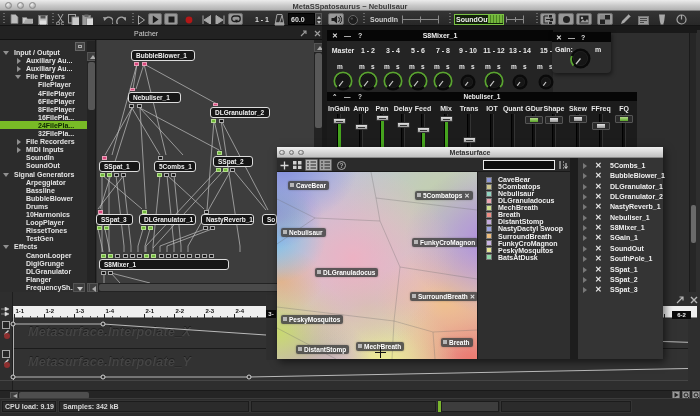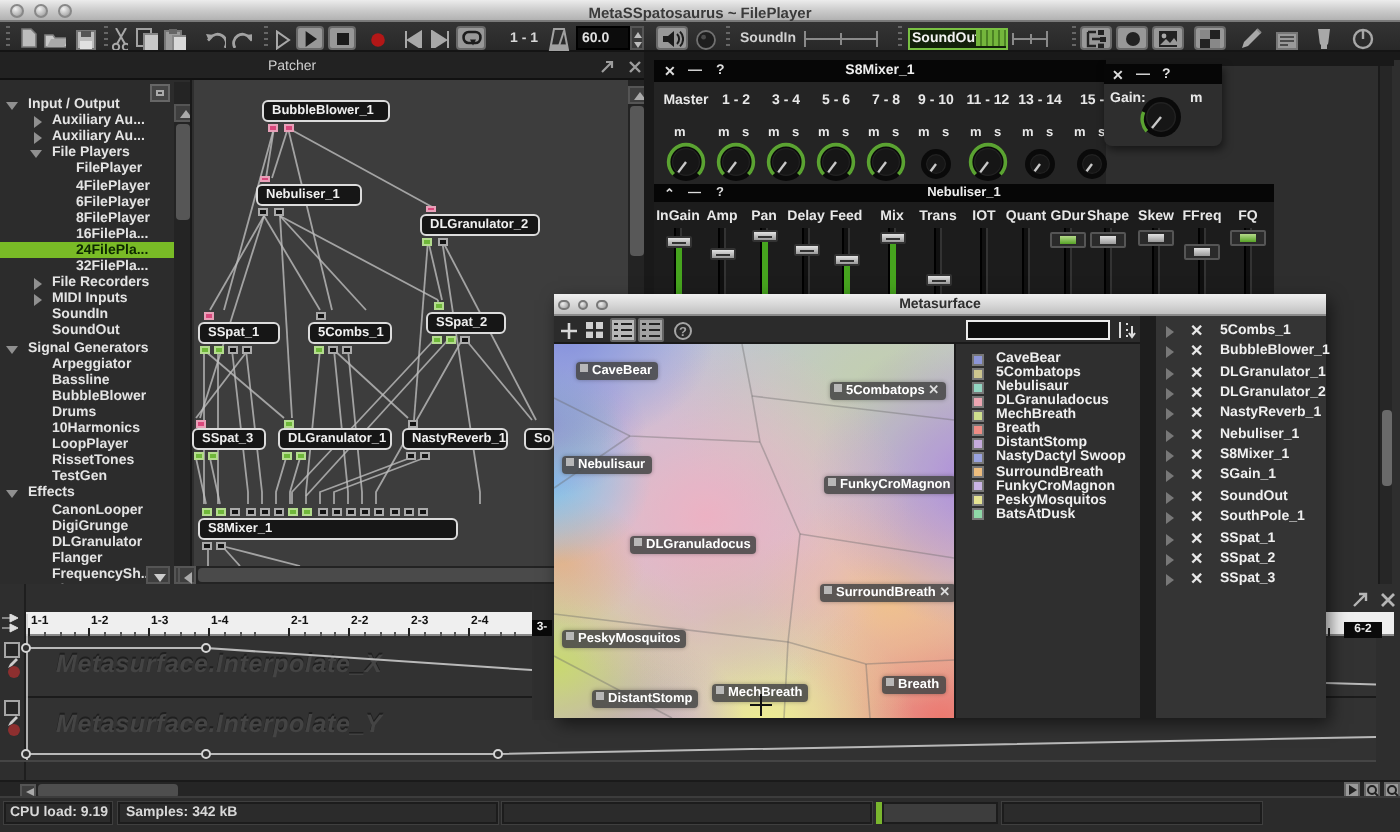--- a/index.html
+++ b/index.html
@@ -16,21 +16,21 @@
 .tri{position:absolute;width:0;height:0;}
 .trir{border-left:4px solid #909090;border-top:3px solid transparent;border-bottom:3px solid transparent;}
 .trid{border-top:4px solid #909090;border-left:3px solid transparent;border-right:3px solid transparent;}
 .btn{position:absolute;background:#989898;border:1px solid #6a6a6a;border-radius:2px;}
 </style></head><body>
 
 <div class="abs" style="left:0;top:0;width:700px;height:11px;background:linear-gradient(#ececec,#c9c9c9 55%,#b2b2b2);border-bottom:1px solid #7a7a7a;">
 <div class="abs" style="left:5px;top:2px;width:7px;height:7px;border-radius:50%;background:radial-gradient(circle at 35% 30%,#f2f2f2,#b9b9b9 60%,#8f8f8f);border:0.5px solid #888;"></div>
 <div class="abs" style="left:17px;top:2px;width:7px;height:7px;border-radius:50%;background:radial-gradient(circle at 35% 30%,#f2f2f2,#b9b9b9 60%,#8f8f8f);border:0.5px solid #888;"></div>
 <div class="abs" style="left:29px;top:2px;width:7px;height:7px;border-radius:50%;background:radial-gradient(circle at 35% 30%,#f2f2f2,#b9b9b9 60%,#8f8f8f);border:0.5px solid #888;"></div>
-<div class="abs" style="left:0;top:1.5px;width:700px;text-align:center;font-size:7.5px;font-weight:bold;color:#3a3a3a;">MetaSSpatosaurus ~ FilePlayer</div>
+<div class="abs" style="left:0;top:1.5px;width:700px;text-align:center;font-size:7.5px;font-weight:bold;color:#3a3a3a;">MetaSSpatosaurus ~ Nebulisaur</div>
 </div>
 <div class="abs" style="left:0;top:11px;width:700px;height:15px;background:linear-gradient(#343434,#282828);border-bottom:1px solid #141414;">
 <div class="abs" style="left:3px;top:2px;width:2px;height:11px;background:repeating-linear-gradient(#666 0 1px,transparent 1px 3px);"></div>
 <svg class="abs" style="left:10px;top:3px" width="9" height="10" viewBox="0 0 9 10">
       <path d="M1 0.5 h4.5 l2.5 2.5 v6.5 h-7 z" fill="#bdbdbd" stroke="#777" stroke-width="0.8"></path>
     </svg>
 <svg class="abs" style="left:22px;top:4px" width="11" height="9" viewBox="0 0 11 9">
       <path d="M0.5 8.5 l0 -6 h4 l1 1.5 h6 l0 4.5 z" fill="#c9c9c9" stroke="#808080" stroke-width="0.8"></path>
       <path d="M1.5 8.5 l2 -4 h8.5 l-2 4z" fill="#a9a9a9"></path>
     </svg>

